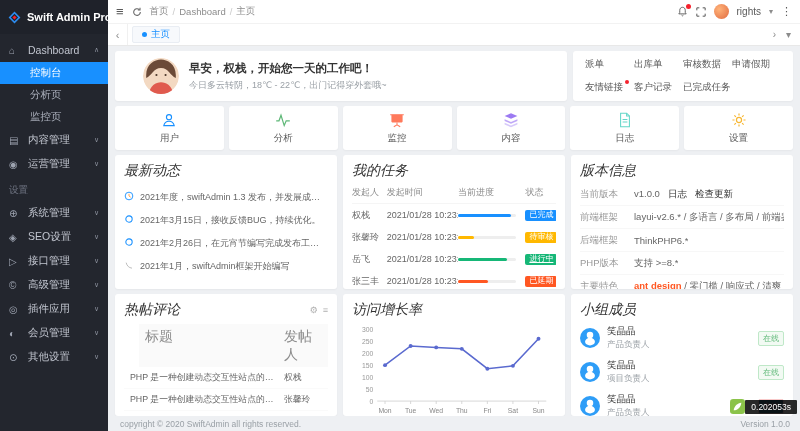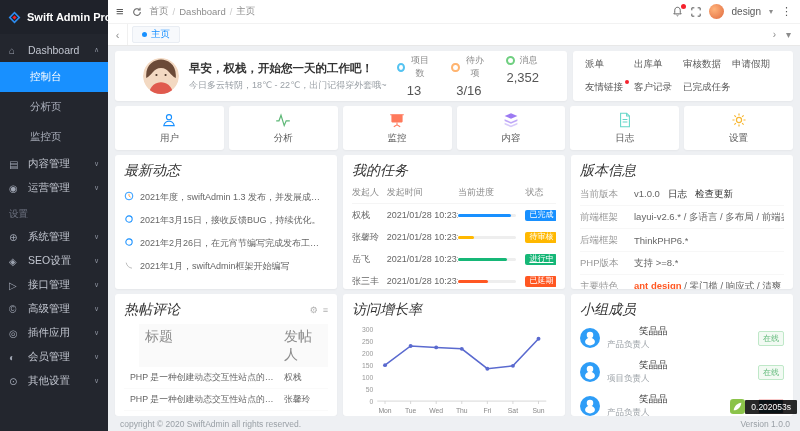--- a/index.html
+++ b/index.html
@@ -9,21 +9,21 @@
 
   
   .sidebar { width:108px; background:#23262e; color:#c2c6d0; flex-shrink:0; display:flex; flex-direction:column; }
   .logo { height:34px; display:flex; align-items:center; gap:5px; padding:0 7px; background:#1f222a; }
   .logo-text { color:#fff; font-size:11px; font-weight:bold; white-space:nowrap; }
   .side-nav { flex:1; overflow:hidden; padding-top:4px; }
   .nav-item { height:24px; display:flex; align-items:center; padding:0 9px; font-size:10.5px; cursor:pointer; color:#c2c6d0; }
   .nav-item .nicon { width:14px; font-size:10px; color:#9da3b0; margin-right:5px; }
   .nav-item .nlabel { flex:1; white-space:nowrap; overflow:hidden; }
   .nav-item .chev { font-size:7px; color:#8a8f9c; }
-  .nav-sub .nav-child { height:30px; display:flex; align-items:center; padding-left:30px; font-size:10.5px; color:#aeb3bf; cursor:pointer; }
+  .nav-sub .nav-child { height:22px; display:flex; align-items:center; padding-left:30px; font-size:10.5px; color:#aeb3bf; cursor:pointer; }
   .nav-child.active { background:#1890ff; color:#fff; }
   .section-label { font-size:9.5px; color:#6f7482; padding:8px 9px 4px; }
 
   
   .main { flex:1; display:flex; flex-direction:column; min-width:0; position:relative; }
   .topbar { height:24px; background:#fff; display:flex; align-items:center; padding:0 8px; gap:8px; border-bottom:1px solid #f2f2f2; }
   .tb-icon { color:#595959; font-size:12px; line-height:1; cursor:pointer; display:flex; align-items:center; }
   .breadcrumb { display:flex; align-items:center; gap:4px; font-size:9.5px; color:#8c8c8c; }
   .breadcrumb .sep { color:#c9c9c9; }
   .topbar-spacer { flex:1; }
@@ -92,21 +92,21 @@
   .ver-accent { font-weight:bold; }
 
   
   .cmt-head { display:flex; background:#fafafa; font-size:14px; color:#8c8c8c; padding:3.5px 6px; margin-top:5px;margin-left:15px; }
   .cmt-row { display:flex; font-size:8.8px; color:#666; padding:4.5px 6px; border-bottom:1px solid #fafafa; }
   .cmt-title-col { flex:1; white-space:nowrap; overflow:hidden; text-overflow:ellipsis; padding-right:6px; }
   .cmt-poster-col { width:38px; flex-shrink:0; }
 
   
   .member-row { display:flex; align-items:center; gap:7px; padding:4px 0; }
-  .member-name { font-size:9.5px; color:#333;margin-left:32px; }
+  .member-name { font-size:9.5px; color:#333; }
   .member-role { font-size:8.5px; color:#9aa0a6; margin-top:1px; }
   .member-badge { margin-left:auto; font-size:8px; border-radius:2px; padding:1px 4px; border:1px solid; }
   .member-badge.online { color:#5fb878; border-color:#bfe8c8; background:#f2faf3; }
   .member-badge.offline { color:#f56c6c; border-color:#f8c9c9; background:#0c4a6e; }
 
   .footer { height:15px; display:flex; align-items:center; justify-content:space-between; padding:0 10px 0 12px; font-size:8.5px; color:#9aa0a6; }
 
   .debug-badge { position:absolute; right:3px; bottom:17px; display:flex; align-items:center; gap:0; z-index:5; }
   .debug-time { background:rgba(10,10,10,.88); color:#fff; font-size:8.5px; padding:2px 6px; border-radius:1px; }
 </style>
@@ -209,21 +209,21 @@
             <path d="M5 10a1.2 1.2 0 0 0 2 0" fill="none" stroke="#595959" stroke-width="1"></path>
           </svg>
         <span class="bell-dot"></span>
       </span>
       <span class="tb-icon">
         <svg width="10" height="10" viewBox="0 0 12 12" stroke="#595959" stroke-width="1.2" fill="none">
             <path d="M1 4V1h3M8 1h3v3M11 8v3H8M4 11H1V8"></path>
           </svg>
       </span>
       <span class="mini-avatar"></span>
-      <span class="username">design</span>
+      <span class="username">rights</span>
       <span class="caret">▾</span>
       <span class="tb-icon" style="font-size:11px;">⋮</span>
     </header>
 
     <div class="tabbar">
       <span class="tab-scroll">‹</span>
       <span class="tab">
         <span class="tab-dot"></span>
         <span>主页</span>
       </span>
@@ -242,43 +242,20 @@
               <path d="M3 16 C3 6 11 1.5 17 1.5 C23 1.5 31 6 31 16 L31 19 C26 17 24 9.5 17 9.5 C10 9.5 8 17 3 19 Z" fill="#6b4a38"></path>
               <path d="M5.5 34 C6.5 26 12 22.8 17 22.8 C22 22.8 27.5 26 28.5 34 Z" fill="#e05a4e"></path>
               <circle cx="12.7" cy="16" r="1" fill="#4a3527"></circle>
               <circle cx="21.3" cy="16" r="1" fill="#4a3527"></circle>
             </svg>
           </span>
           <div>
             <div class="greeting">早安，权栈，开始您一天的工作吧！</div>
             <div class="weather">今日多云转阴，18℃ - 22℃，出门记得穿外套哦~</div>
           </div>
-          <div class="stats" id="stats">
-              <div class="stat">
-                <div class="stat-top">
-                  <span class="stat-ring" style="border-color: rgb(84, 195, 241);"></span>
-                  <span>项目数</span>
-                </div>
-                <div class="stat-value">13</div>
-              </div>
-              <div class="stat">
-                <div class="stat-top">
-                  <span class="stat-ring" style="border-color: rgb(255, 180, 112);"></span>
-                  <span>待办项</span>
-                </div>
-                <div class="stat-value">3/16</div>
-              </div>
-              <div class="stat">
-                <div class="stat-top">
-                  <span class="stat-ring" style="border-color: rgb(111, 207, 128);"></span>
-                  <span>消息</span>
-                </div>
-                <div class="stat-value">2,352</div>
-              </div>
-            </div>
         </div>
         <div class="card links-card" id="quick-links">
             <span class="qlink">派单</span>
             <span class="qlink">出库单</span>
             <span class="qlink">审核数据</span>
             <span class="qlink">申请假期</span>
             <span class="qlink">友情链接<span class="qdot"></span></span>
             <span class="qlink">客户记录</span>
             <span class="qlink">已完成任务</span>
           </div>

